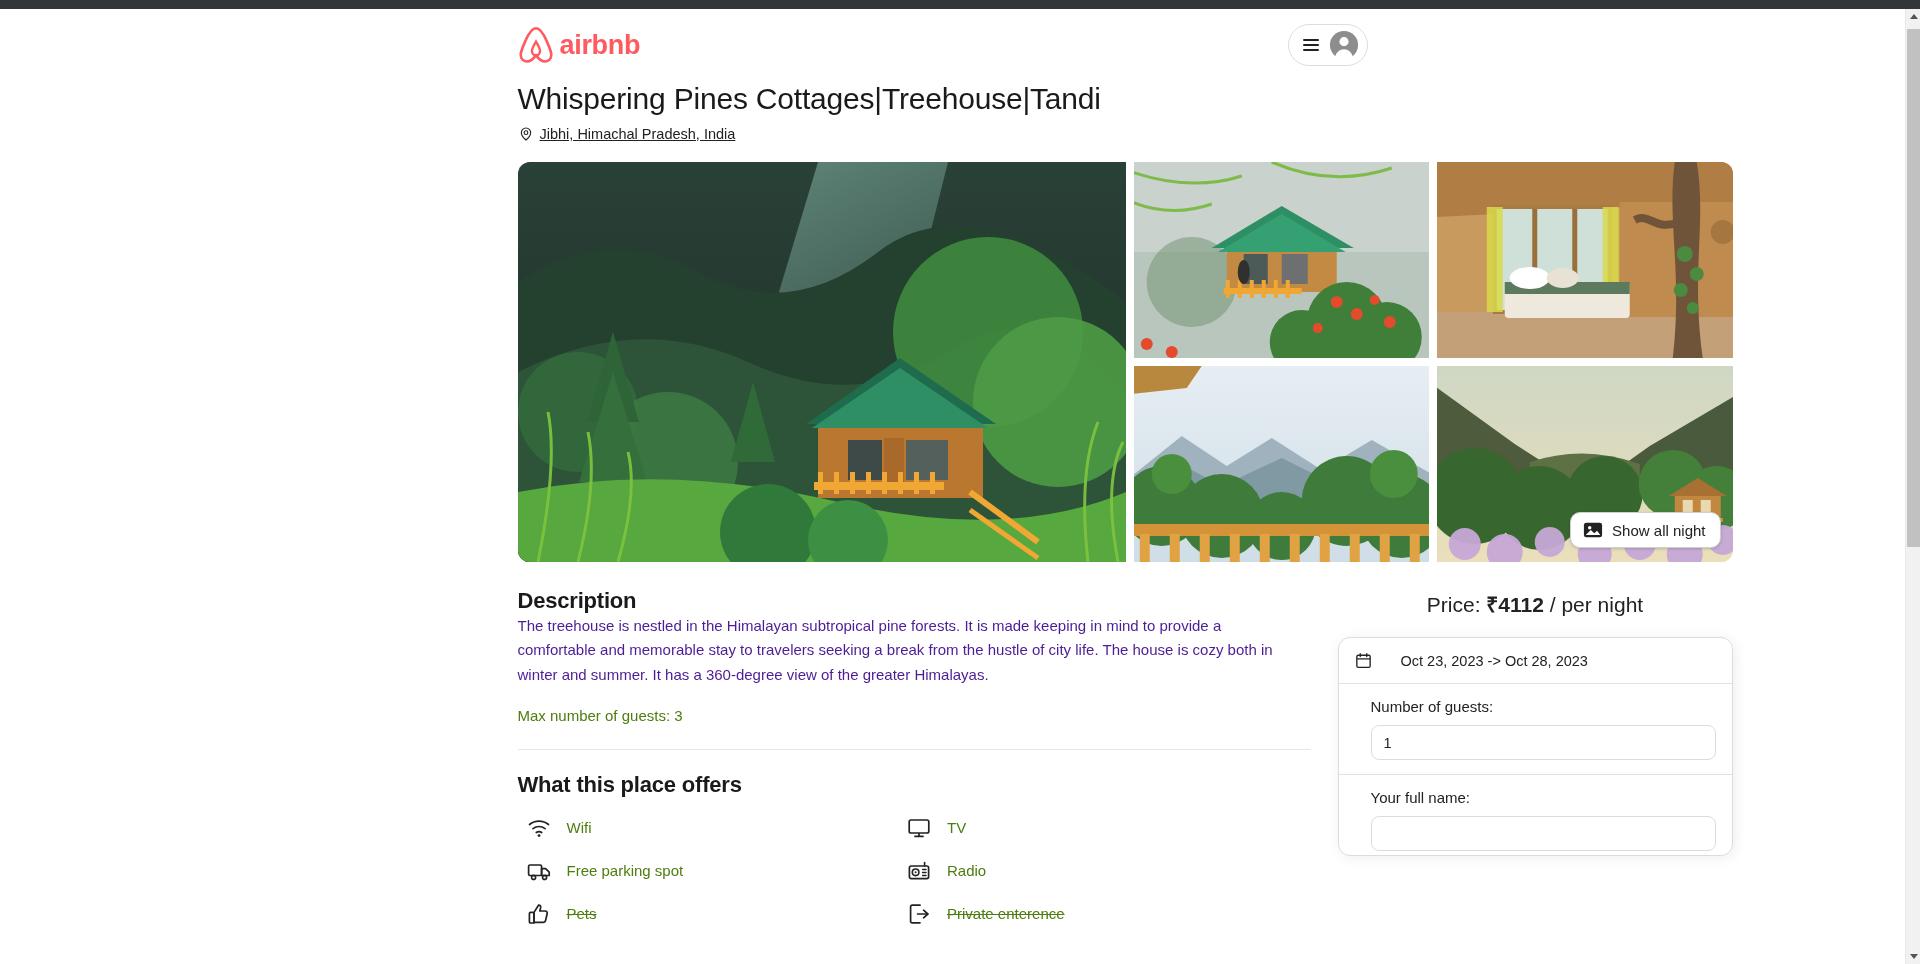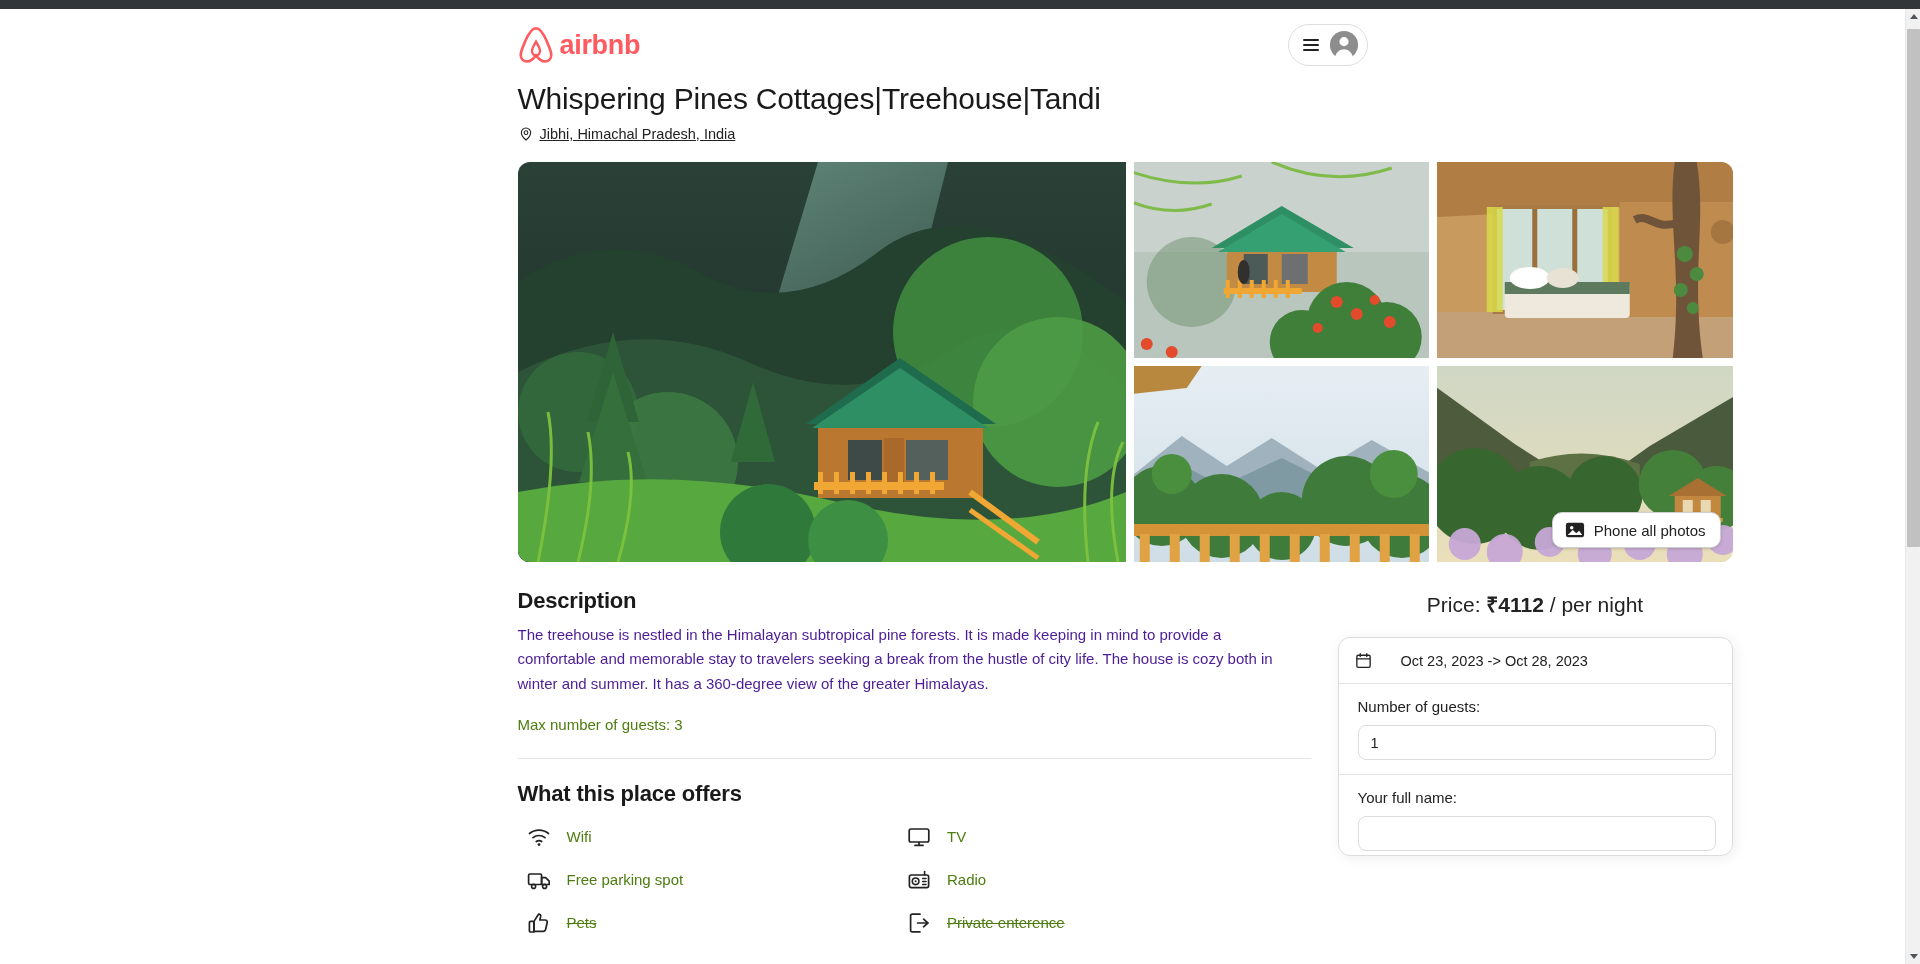--- a/index.html
+++ b/index.html
@@ -181,21 +181,21 @@
     width: 1215px;
     align-items: flex-start;
   }
   .left-col { width: 790px; padding-right: 20px; }
   .right-col { width: 395px; margin-left: 30px; }
 
   .section-title {
     font-size: 22px;
     font-weight: bold;
     color: #1a1a1a;
-    margin-bottom: 9px;
+    margin-bottom: 0;
     letter-spacing: -0.2px;
   }
   .desc-paragraph {
     font-size: 15px;
     line-height: 1.62;
     color: #4c1d95;
     max-width: 800px;
   }
   .desc-meta {
     font-size: 15px;
@@ -253,21 +253,21 @@
     align-items: center;
     gap: 29px;
     padding: 14px 16px;
     border-bottom: 1px solid #e2e2e2;
     font-size: 14.5px;
     color: #222222;
     cursor: pointer;
   }
   .cal-icon { width: 17px; height: 17px; display: block; }
 
-  .field-block { padding: 14px 16px 4px 19px; }
+  .field-block { padding: 14px 16px 4px 32px; }
   .field-label {
     font-size: 15px;
     color: #222222;
     margin-bottom: 10px;
   }
   .field-input {
     width: 100%;
     height: 35px;
     border: 1px solid #dcdcdc;
     border-radius: 8px;
@@ -544,21 +544,21 @@
       </div>
 
       <button class="show-all-photos">
         <span class="photos-icon">
           <svg viewBox="0 0 22 20" xmlns="http://www.w3.org/2000/svg">
             <rect x="1" y="2" width="20" height="16" rx="2.6" fill="#222222"></rect>
             <circle cx="7.4" cy="7.4" r="1.9" fill="#ffffff"></circle>
             <path d="M3 15.5 L8.6 9.8 L12.4 13.6 L15.5 10.6 L19 15.5 Z" fill="#ffffff"></path>
           </svg>
         </span>
-        <span>Phone all photos</span>
+        <span>Show all night</span>
       </button>
     </div>
 
     <div class="lower">
 
       <div class="left-col">
 
         <h2 class="section-title">Description</h2>
         <p class="desc-paragraph">The treehouse is nestled in the Himalayan subtropical pine forests. It is made keeping in mind to provide a comfortable and memorable stay to travelers seeking a break from the hustle of city life. The house is cozy both in winter and summer. It has a 360-degree view of the greater Himalayas.</p>
         <p class="desc-meta">Max number of guests: 3</p>

